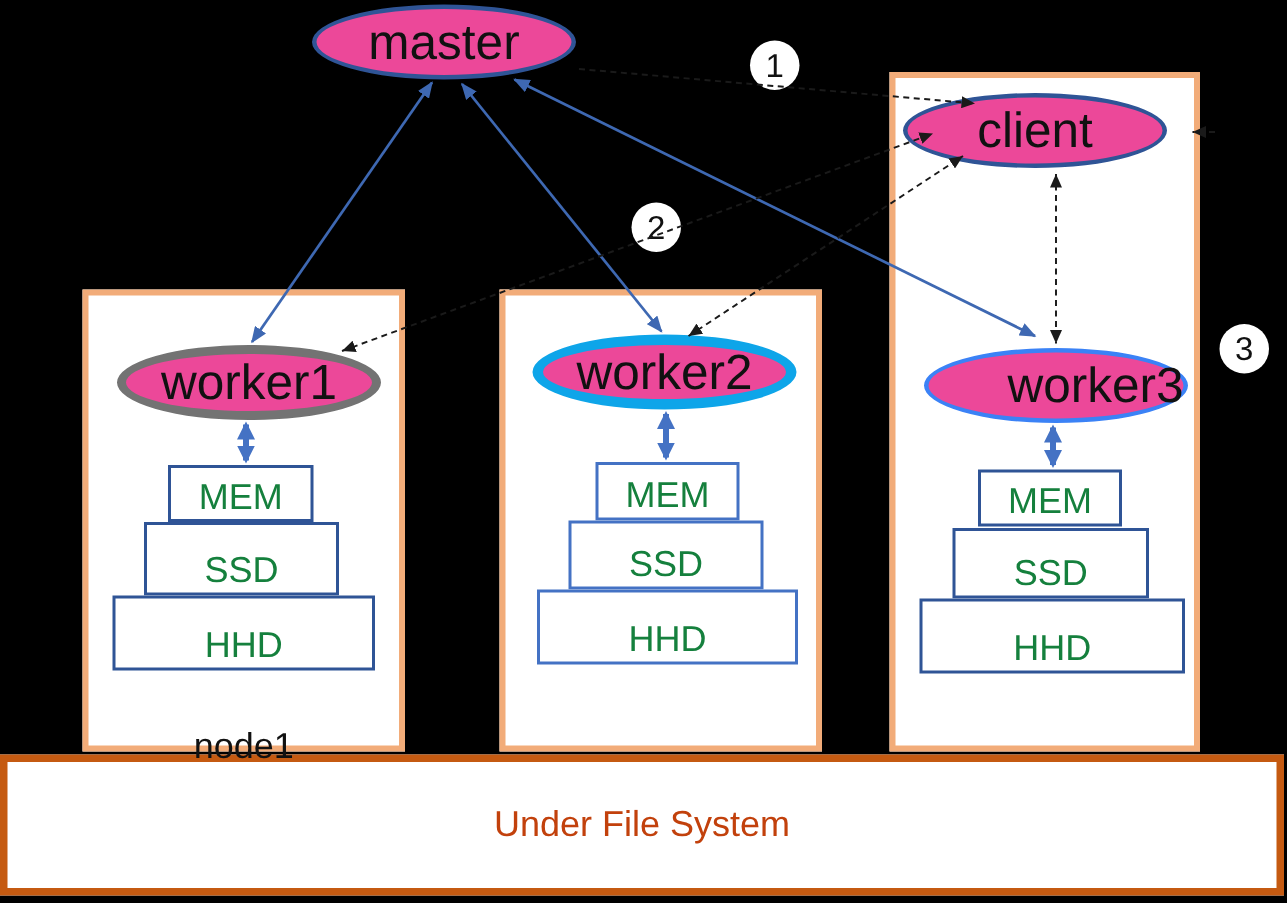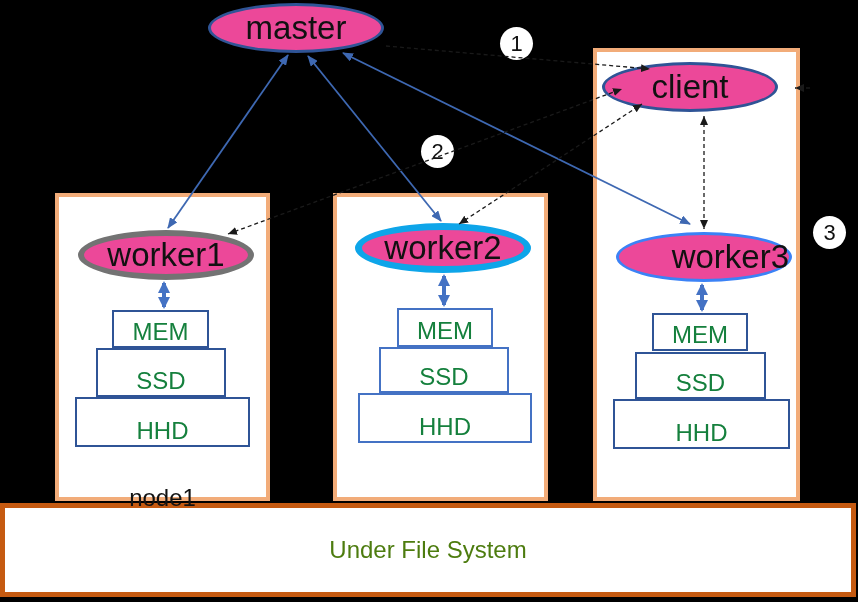--- a/index.html
+++ b/index.html
@@ -1,21 +1,21 @@
 <!DOCTYPE html>
 <html><head>
 <meta charset="utf-8">
 <style>
   html,body{margin:0;padding:0;background:#000;}
   #canvas{position:relative;width:858px;height:602px;background:#000;overflow:hidden;
           font-family:"Liberation Sans", sans-serif;color:#111;}
   .box{position:absolute;box-sizing:border-box;background:#fff;}
   .node-box{border:4px solid #F2AC79;}
   .ufs-box{border:5px solid #C55A11;display:flex;align-items:center;justify-content:center;}
-  .ufs-label{font-size:24px;color:#4d7c0f;}
+  .ufs-label{font-size:24px;color:#c2410c;}
   .ellipse{position:absolute;box-sizing:border-box;background:#ec4899;border-radius:50%;
            display:flex;align-items:center;justify-content:center;font-size:33px;color:#111;}
   .tier{position:absolute;box-sizing:border-box;background:#fff;border:2px solid #2F5496;
         display:flex;align-items:flex-end;justify-content:center;font-size:24px;color:#15803d;}
   .tier.light{border-color:#4472C4;}
   .node-label{position:absolute;text-align:center;font-size:24px;color:#111;}
   .badge{position:absolute;box-sizing:border-box;background:#fff;border-radius:50%;
          width:33px;height:33px;display:flex;align-items:center;justify-content:center;
          font-size:22px;color:#111;}
   svg.overlay{position:absolute;left:0;top:0;z-index:10;pointer-events:none;}

